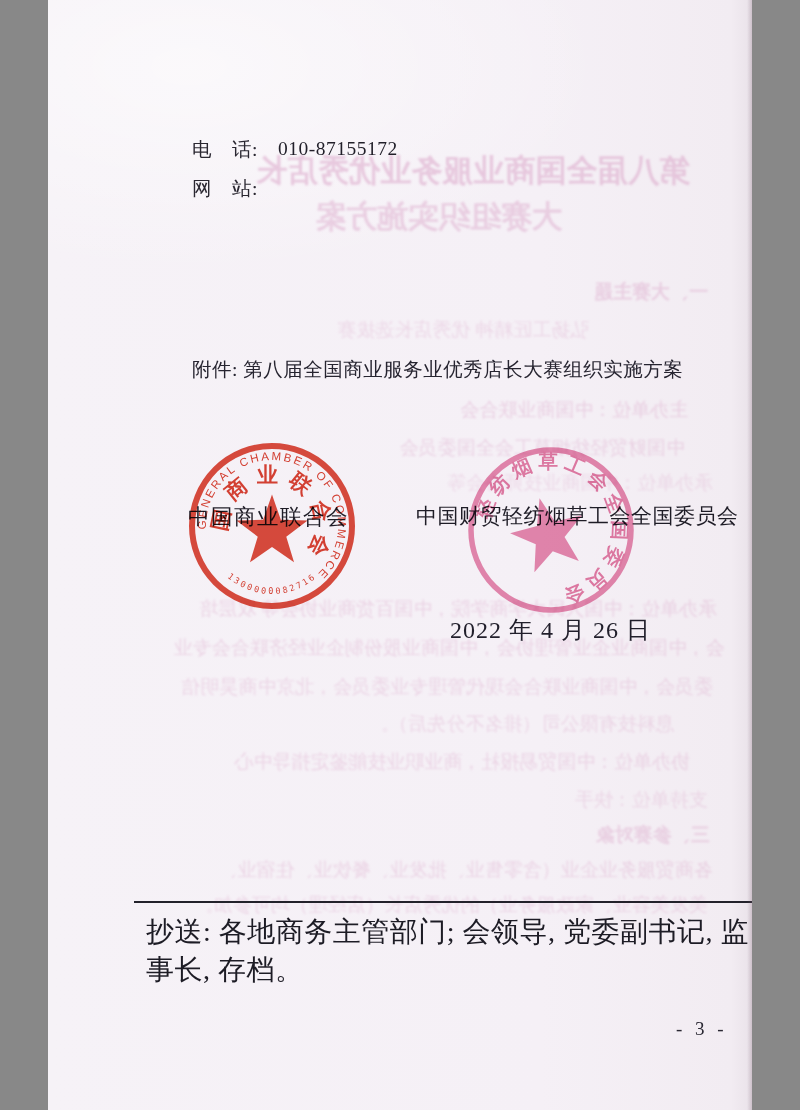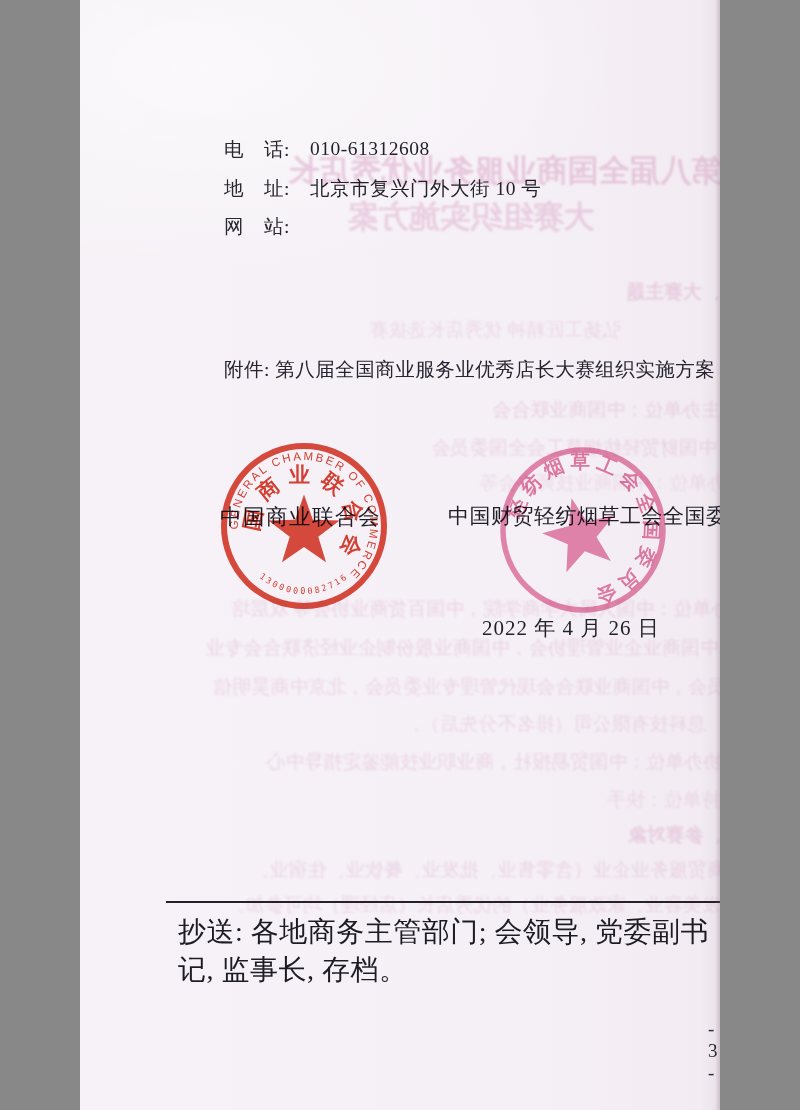--- a/index.html
+++ b/index.html
@@ -1,17 +1,17 @@
 <!DOCTYPE html>
 <html><head>
 <meta charset="utf-8">
 <style>
   html,body{margin:0;padding:0;background:#888;}
   .page{
-    position:relative;width:640px;height:1110px;margin:0 auto;
+    position:relative;width:704px;height:1110px;margin:0 auto;
     background:
       radial-gradient(ellipse 600px 300px at 20% 6%, rgba(255,255,255,.55), rgba(255,255,255,0) 70%),
       linear-gradient(90deg, #f6f2f7 0%, #f5f0f6 70%, #f2ecf2 97%, #e9e2e9 100%),
       #f5f1f6;
     overflow:hidden;
     font-family:"Liberation Serif","DejaVu Serif",serif;
     color:#26242e;
   }
   
   #bleed-layer{position:absolute;inset:0;z-index:1;}
@@ -24,21 +24,21 @@
   
   .front{position:absolute;inset:0;z-index:2;}
   .contact-block{position:absolute;left:144px;top:130px;}
   .contact-row{display:flex;height:38.8px;align-items:center;font-size:19.5px;letter-spacing:.5px;}
   .contact-label{display:inline-block;min-width:74px;color:#2a2731;}
   .contact-value{margin-left:12px;color:#211f29;}
   .attachment-line{position:absolute;left:144px;top:356px;font-size:19.5px;letter-spacing:.5px;color:#262430;text-align:center;}
   .sig-row{position:absolute;top:502px;left:0;width:800px;height:30px;z-index:4;}
   .sig-left{position:absolute;left:140px;top:0;font-size:21.5px;letter-spacing:1.5px;color:#1e1c26;}
   .sig-right{position:absolute;left:368px;top:0;font-size:21px;letter-spacing:.5px;color:#1e1c26;}
-  .date-line{position:absolute;left:402px;top:614px;font-size:21px;letter-spacing:1px;color:#211f2b;}
+  .date-line{position:absolute;left:402px;top:614px;font-size:24px;letter-spacing:1px;color:#211f2b;}
   .cc-rule{position:absolute;left:86px;top:901px;width:630px;height:2px;background:#23222b;}
   .cc-line{position:absolute;left:98px;top:913px;font-size:28px;letter-spacing:.5px;color:#1d1c25;}
   .page-number{position:absolute;left:628px;top:1018px;font-size:19px;letter-spacing:4px;color:#2a2833;}
   
   .stamp{position:absolute;z-index:5;mix-blend-mode:multiply;}
   .stamp-left{left:134px;top:436px;opacity:.95;}
   .stamp-right{left:413px;top:440px;opacity:.88;}
   
   .scan-edge{position:absolute;right:0;top:0;width:5px;height:1110px;background:linear-gradient(90deg,rgba(120,90,110,0),rgba(120,90,110,.25));z-index:6;}
 </style>
@@ -64,25 +64,21 @@
       <div class="bleed-line" style="top: 822px; left: 542px; width: 125px; font-size: 19px; opacity: 0.38; color: rgb(216, 158, 196); font-weight: bold;">三、参赛对象</div>
       <div class="bleed-line" style="top: 857px; left: 90px; width: 655px; font-size: 19px; opacity: 0.35; color: rgb(216, 158, 196);">各商贸服务业企业（含零售业、批发业、餐饮业、住宿业、</div>
       <div class="bleed-line" style="top: 892px; left: 58px; width: 690px; font-size: 19px; opacity: 0.32; color: rgb(216, 158, 196);">美发美容业、家政服务业）的优秀店长（店经理）均可参加。</div>
     </div>
 
   <div class="front">
 
     <div class="contact-block">
       <div class="contact-row">
         <span class="contact-label">电　话:</span>
-        <span class="contact-value">010-61312608</span>
-      </div>
-      <div class="contact-row">
-        <span class="contact-label">地　址:</span>
-        <span class="contact-value">北京市复兴门外大街 10 号</span>
+        <span class="contact-value">010-87155172</span>
       </div>
       <div class="contact-row">
         <span class="contact-label">网　站:</span>
       </div>
     </div>
 
     <div class="attachment-line">附件: 第八届全国商业服务业优秀店长大赛组织实施方案</div>
 
     <div class="sig-row">
       <span class="sig-left">中国商业联合会</span>

